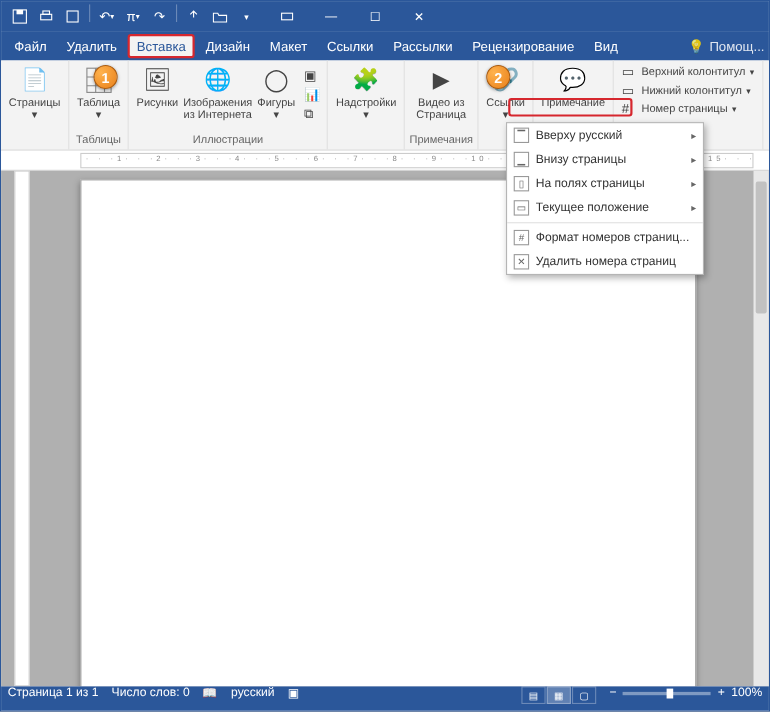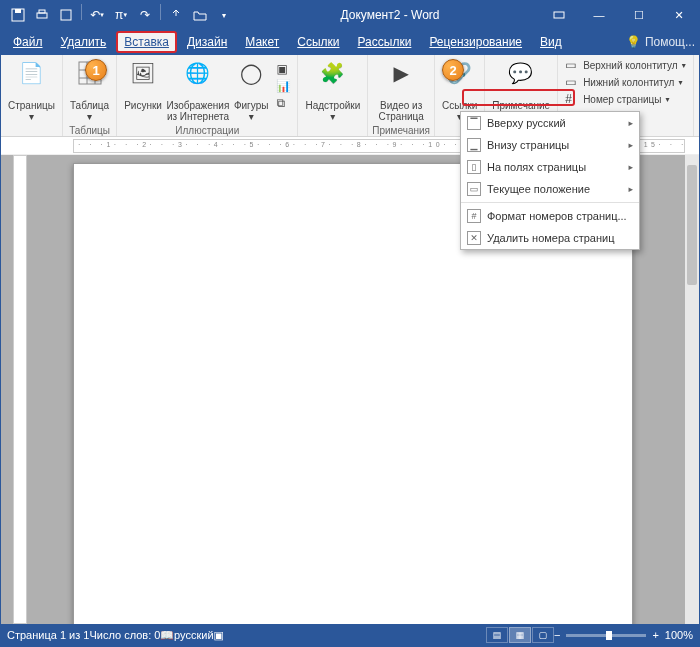--- a/index.html
+++ b/index.html
@@ -6,41 +6,41 @@
   body{background:#333;overflow:hidden;}
   .window{width:700px;height:647px;background:#fff;position:relative;border:1px solid #2b579a;}
   .titlebar{height:28px;background:#2b579a;display:flex;align-items:center;color:#fff;font-size:11px;}
   .qat{display:flex;gap:2px;padding:0 6px;}
   .qat-btn{width:22px;height:22px;display:flex;align-items:center;justify-content:center;color:#fff;font-size:12px;}
   .qat-sep{width:1px;height:16px;background:rgba(255,255,255,.3);margin:0 2px;}
   .title-center{flex:1;text-align:center;font-size:12px;}
   .win-ctrl{display:flex;}
   .win-btn{width:40px;height:28px;display:flex;align-items:center;justify-content:center;color:#fff;font-size:11px;}
   .menubar{height:26px;background:#2b579a;display:flex;align-items:center;color:#fff;font-size:12px;padding:0 4px;gap:2px;}
-  .menu-item{padding:4px 8px;cursor:pointer;text-decoration:underline;}
+  .menu-item{padding:4px 8px;cursor:pointer;}
   .menu-item.highlighted{border:2px solid #d6272e;border-radius:3px;padding:2px 6px;background:#f3f3f3;color:#2b579a;}
   .tell-me{margin-left:auto;display:flex;align-items:center;gap:4px;opacity:.85;}
   .ribbon{height:82px;background:#f3f3f3;border-bottom:1px solid #d4d4d4;display:flex;position:relative;font-size:11px;color:#444;}
   .rgroup{display:flex;flex-direction:column;align-items:center;border-right:1px solid #e0e0e0;padding:2px 4px;height:100%;}
   .rgroup-body{flex:1;display:flex;align-items:flex-start;gap:2px;}
   .rgroup-label{font-size:10px;color:#666;padding:1px 0;}
   .rbtn{display:flex;flex-direction:column;align-items:center;justify-content:flex-start;padding:2px 3px;min-width:40px;gap:1px;text-align:center;line-height:1.1;}
   .rbtn .ic{width:28px;height:28px;display:flex;align-items:center;justify-content:center;font-size:20px;}
-  .rbtn .lbl{font-size:10px;margin-top:12px;}
+  .rbtn .lbl{font-size:10px;}
   .rbtn-sm{display:flex;align-items:center;gap:4px;font-size:10px;padding:1px 3px;}
   .rbtn-sm .ic{width:14px;height:14px;font-size:12px;}
   .vstack{display:flex;flex-direction:column;justify-content:center;gap:1px;}
   .ruler-area{height:18px;background:#fff;position:relative;border-bottom:1px solid #eee;}
   .ruler-h{position:absolute;left:72px;right:14px;top:2px;height:14px;background:#fff;border:1px solid #ccc;font-size:7px;color:#888;overflow:hidden;}
   .ruler-h::before{content:"· · ·1· · ·2· · ·3· · ·4· · ·5· · ·6· · ·7· · ·8· · ·9· · ·10· · ·11· · ·12· · ·13· · ·14· · ·15· · ·16";position:absolute;left:4px;top:1px;letter-spacing:3.5px;white-space:nowrap;}
   .doc-area{position:absolute;top:154px;left:0;right:0;bottom:22px;background:#aeb6bf;background:linear-gradient(#b8b8b8,#b8b8b8);overflow:hidden;}
   .doc-area{background:#b0b0b0;}
   .ruler-v{position:absolute;left:12px;top:0;bottom:0;width:14px;background:#fff;border:1px solid #ccc;font-size:7px;color:#888;writing-mode:vertical-lr;overflow:hidden;}
   .page{position:absolute;left:72px;top:8px;width:560px;height:760px;background:#fff;box-shadow:0 2px 6px rgba(0,0,0,.35);border:1px solid #999;}
-  .statusbar{position:absolute;bottom:0;left:0;right:0;height:22px;background:#2b579a;color:#fff;display:flex;align-items:center;font-size:11px;padding:0 6px;}
+  .statusbar{position:absolute;bottom:0;left:0;right:0;height:22px;background:#2b579a;color:#fff;display:flex;align-items:flex-start;font-size:11px;padding:0 6px;gap:12px;}
   .statusbar .spacer{flex:1;}
   .view-btns{display:flex;gap:1px;align-items:center;}
   .vbtn{width:22px;height:16px;display:flex;align-items:center;justify-content:center;border:1px solid rgba(255,255,255,.3);font-size:9px;}
   .zoom{display:flex;align-items:center;gap:6px;}
   .zoom-track{width:80px;height:3px;background:rgba(255,255,255,.4);position:relative;}
   .zoom-thumb{position:absolute;left:50%;top:-3px;width:6px;height:9px;background:#fff;}
   .callout{position:absolute;width:22px;height:22px;border-radius:50%;background:radial-gradient(circle at 30% 30%,#ffb24d,#e8801a);border:1px solid #a85a0f;color:#fff;font-weight:bold;font-size:13px;display:flex;align-items:center;justify-content:center;box-shadow:0 1px 3px rgba(0,0,0,.4);}
   .hl-box{position:absolute;border:2px solid #d6272e;border-radius:3px;}
   .dropdown{position:absolute;left:459px;top:110px;width:180px;background:#fff;border:1px solid #b5b5b5;box-shadow:2px 3px 6px rgba(0,0,0,.3);font-size:11px;color:#333;z-index:50;}
   .dd-item{display:flex;align-items:center;padding:4px 6px;gap:6px;}
@@ -85,21 +85,20 @@
             <path d="M7 2v6M4 5l3-3 3 3" fill="none" stroke="#fff"></path>
           </svg>
         </div>
       <div class="qat-btn">
           <svg width="14" height="14" viewBox="0 0 14 14">
             <path d="M1 4h4l1 2h7v6H1z" fill="none" stroke="#fff"></path>
           </svg>
         </div>
       <div class="qat-btn" style="font-size:8px;">▾</div>
     </div>
-    <div class="title-center">Документ2 - Word</div>
     <div class="win-ctrl">
       <div class="win-btn">
           <svg width="12" height="12" viewBox="0 0 12 12">
             <rect x="1" y="3" width="10" height="6" fill="none" stroke="#fff"></rect>
           </svg>
         </div>
       <div class="win-btn">—</div>
       <div class="win-btn">☐</div>
       <div class="win-btn">✕</div>
     </div>

